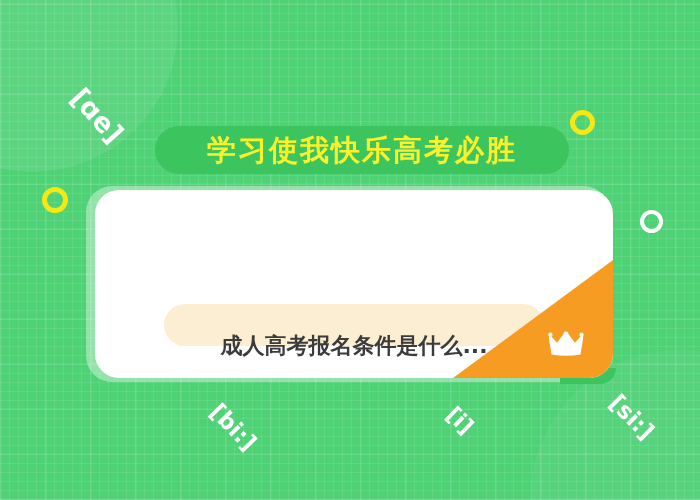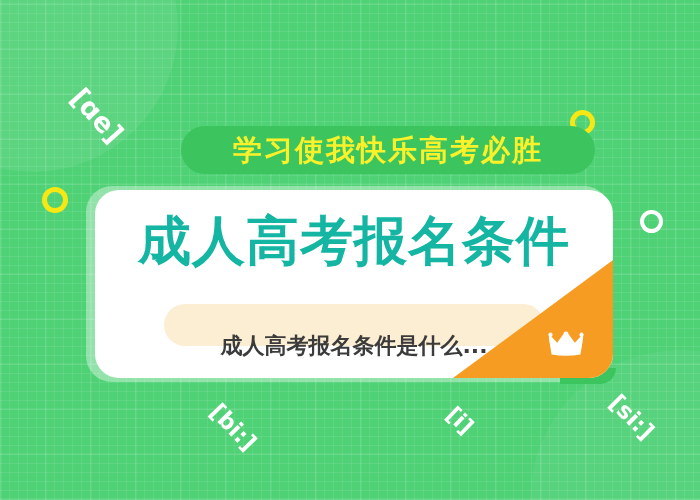--- a/index.html
+++ b/index.html
@@ -101,21 +101,20 @@
     position: absolute;
     left: 155px;
     top: 126px;
     width: 414px;
     height: 48px;
     border-radius: 27px;
     background: #3cc55f;
     display: flex;
     align-items: center;
     justify-content: center;
-    margin-left: 26px;
   }
   .banner-text {
     color: #fbf12a;
     font-size: 29px;
     font-weight: 700;
     letter-spacing: 2px;
     line-height: 1;
     font-family: "DejaVu Sans", "Liberation Sans", sans-serif;
   }
 
@@ -225,21 +224,20 @@
 
   <div class="banner">
     <span class="banner-text">学习使我快乐高考必胜</span>
   </div>
 
   <div class="card-shadow"></div>
   <div class="card-bottom-accent"></div>
 
   <div class="card">
 
-    <div class="card-title">成人高考报名条件</div>
 
     <div class="card-subtitle-pill">
       <span class="card-subtitle-text">成人高考报名条件是什么...</span>
     </div>
 
     <div class="corner-orange"></div>
 
     <svg class="crown-icon" viewBox="0 0 64 48">
       <path d="M6 16 L6 12 A3.2 3.2 0 1 1 9.8 12.6 L18.5 22 L28.2 8.6 A3.4 3.4 0 1 1 35.8 8.6 L45.5 22 L54.2 12.6 A3.2 3.2 0 1 1 58 12 L58 16 L54 40 Q32 44 10 40 Z" fill="#ffffff"></path>
     </svg>

